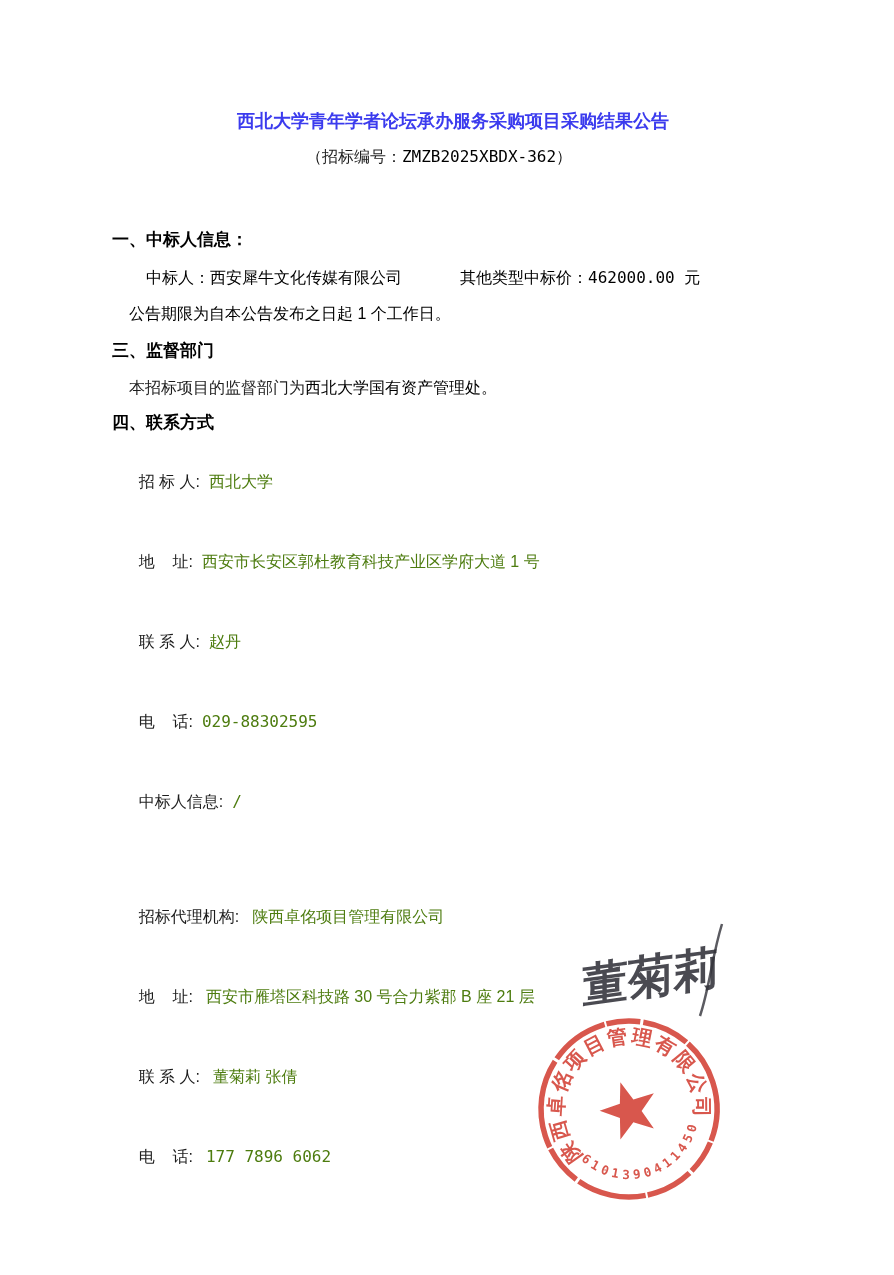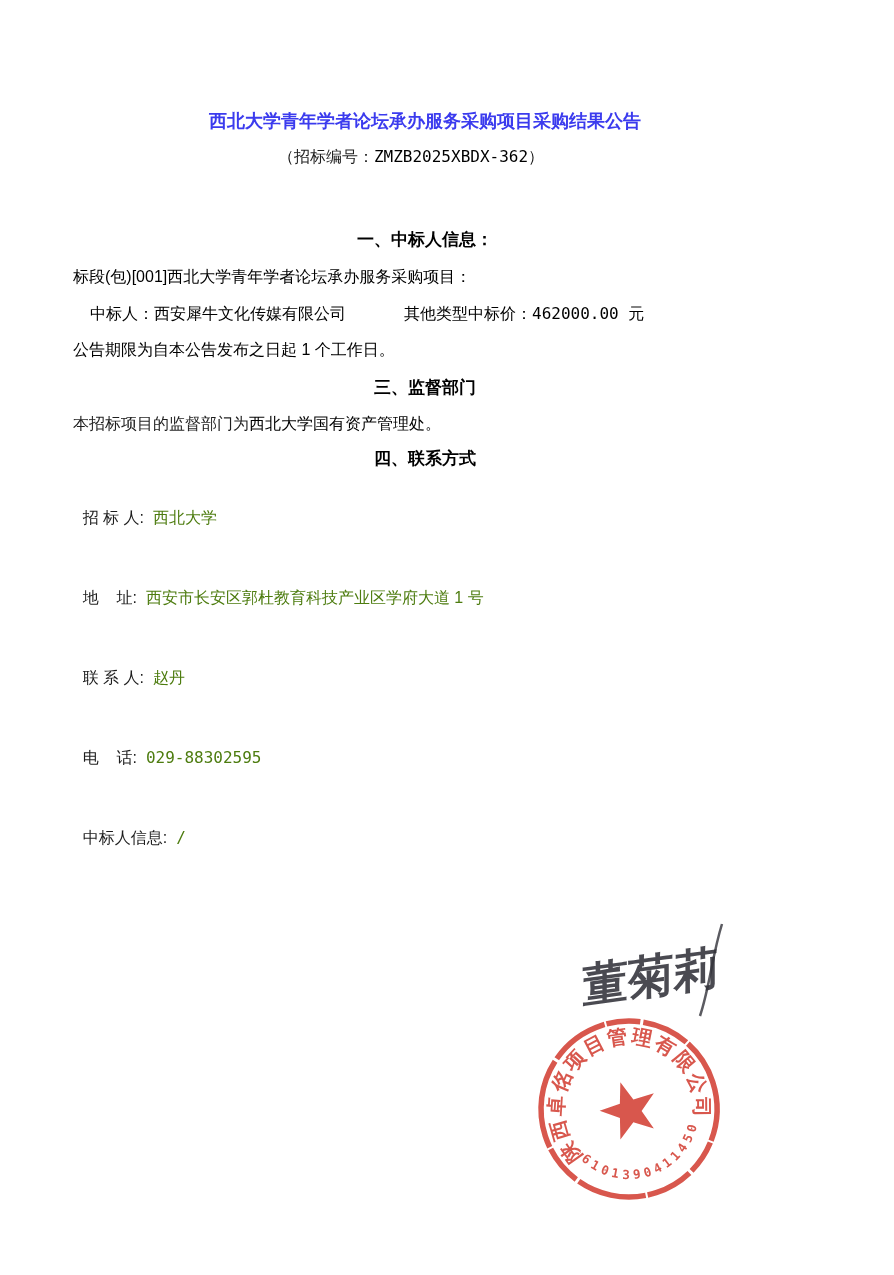--- a/index.html
+++ b/index.html
@@ -4,21 +4,21 @@
 <style>
   html, body { margin: 0; padding: 0; background: #ffffff; }
   .page {
     position: relative;
     width: 894px;
     height: 1275px;
     background: #ffffff;
     font-family: "Liberation Sans", "DejaVu Sans", sans-serif;
     color: #1d1d1d;
     box-sizing: border-box;
-    padding: 108px 100px 0 56px;
+    padding: 108px 100px 0 112px;
     overflow: hidden;
     font-size: 16px;
     line-height: 22px;
   }
   .centered { text-align: center; margin-left: -128px; margin-right: -100px; }
   .title {
     font-size: 18px;
     font-weight: bold;
     color: #3b3bee;
     line-height: 26px;
@@ -26,25 +26,24 @@
   }
   .subtitle { margin-top: 12px; color: #1d1d1d; font-size: 16px; }
   .blue { color: #000000; }
   .mono { font-family: "DejaVu Sans Mono", monospace; }
   .heading {
     font-weight: bold;
     color: #000000;
     font-size: 17px;
     line-height: 24px;
     margin: 0;
-    text-align: center;
   }
   .h1 { margin-top: 60px; }
   .h2 { margin-top: 17px; }
-  .h3 { margin-top: 15px; }
+  .h3 { margin-top: 15px; font-family: Liberation Mono, monospace; }
   .h4 { margin-top: 12px; }
   .line { margin: 0; }
   .indent1 { margin-left: 17px; }
   .indent2 { margin-left: 34px; }
   .lot-line { margin-top: 14px; }
   .winner-line { margin-top: 15px; }
   .winner-spacer { display: inline-block; width: 58px; }
   .body-line { margin-top: 14px; }
   .sup-line { margin-top: 13px; }
   .contact-block { margin: 0; }
@@ -95,21 +94,20 @@
 <div class="page">
 
   <h1 class="title centered">西北大学青年学者论坛承办服务采购项目采购结果公告</h1>
 
   <div class="subtitle centered">
     <span>（招标编号：</span><span class="blue mono">ZMZB2025XBDX-362</span><span>）</span>
   </div>
 
   <h2 class="heading h1">一、中标人信息：</h2>
 
-  <p class="line blue indent1 lot-line">标段(包)[001]西北大学青年学者论坛承办服务采购项目：</p>
 
   <p class="line blue indent2 winner-line">
     <span>中标人：</span><span>西安犀牛文化传媒有限公司</span><span class="winner-spacer"></span><span>其他类型中标价：</span><span class="mono">462000.00 元</span>
   </p>
 
 
   <p class="line blue indent1 body-line">公告期限为自本公告发布之日起 1 个工作日。</p>
 
   <h2 class="heading h3">三、监督部门</h2>
 
@@ -130,20 +128,35 @@
       <span class="lbl">联 系 人:</span><span class="val">赵丹</span>
     </div>
     <div class="row">
       <span class="lbl">电    话:</span><span class="val mono">029-88302595</span>
     </div>
     <div class="row">
       <span class="lbl">中标人信息:</span><span class="val mono">/</span>
     </div>
   </div>
 
+  <div class="contact-block agency-block indent1">
+    <div class="row">
+      <span class="lbl">招标代理机构:</span><span class="val">陕西卓佲项目管理有限公司</span>
+    </div>
+    <div class="row">
+      <span class="lbl">地    址:</span><span class="val">西安市雁塔区科技路 30 号合力紫郡 B 座 21 层</span>
+    </div>
+    <div class="row">
+      <span class="lbl">联 系 人:</span><span class="val">董菊莉 张倩</span>
+    </div>
+    <div class="row">
+      <span class="lbl">电    话:</span><span class="val mono">177 7896 6062</span>
+    </div>
+
+  </div>
 
   <svg class="signature-svg" width="190" height="105" viewBox="0 0 190 105">
     <g transform="rotate(-8 95 60) skewX(-8)">
       <text x="18" y="74" class="signature-text">董菊莉</text>
     </g>
     <path d="M 150 8 C 140 40, 138 70, 128 100" stroke="#32323a" stroke-width="2.5" fill="none" opacity="0.8"></path>
   </svg>
 
   <svg class="stamp-svg" width="190" height="190" viewBox="0 0 190 190">
     <defs>

